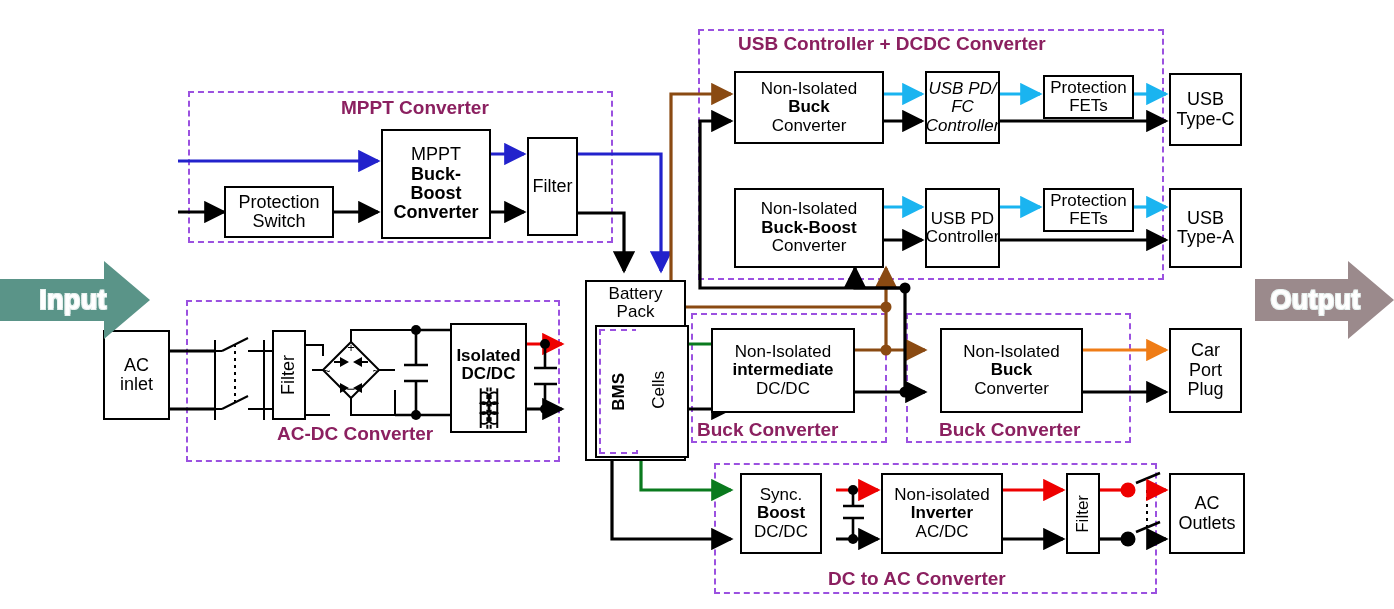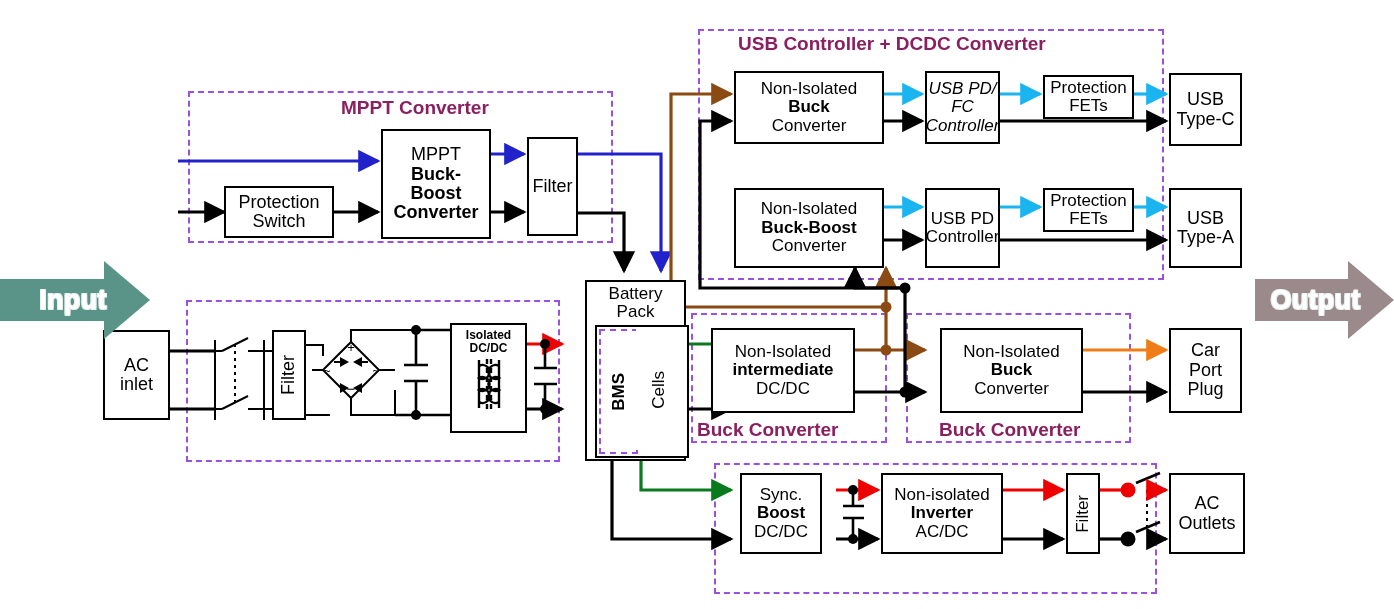--- a/index.html
+++ b/index.html
@@ -26,22 +26,24 @@
 
   <div class="grp" style="left:188px;top:91px;width:425px;height:152px;"></div>
   <div class="grp" style="left:698px;top:29px;width:466px;height:251px;"></div>
   <div class="grp" style="left:186px;top:300px;width:374px;height:162px;"></div>
   <div class="grp" style="left:691px;top:313px;width:196px;height:130px;"></div>
   <div class="grp" style="left:906px;top:313px;width:225px;height:130px;"></div>
   <div class="grp" style="left:714px;top:463px;width:443px;height:131px;"></div>
 
   <div class="grplab" style="left:341px;top:97px;font-size:19px;">MPPT  Converter</div>
   <div class="grplab" style="left:738px;top:33px;font-size:19px;">USB Controller + DCDC Converter</div>
+  <div class="grplab" style="left:277px;top:423px;font-size:19px;">AC-DC Converter</div>
   <div class="grplab" style="left:697px;top:419px;font-size:19px;">Buck Converter</div>
   <div class="grplab" style="left:939px;top:419px;font-size:19px;">Buck Converter</div>
+  <div class="grplab" style="left:828px;top:568px;font-size:19px;">DC to AC Converter</div>
 
   <svg class="wires" viewBox="0 0 1394 609">
     <defs>
       <marker id="ahB" markerWidth="7" markerHeight="7" refX="6.2" refY="3.5" orient="auto">
           <path d="M0,0 L7,3.5 L0,7 z" fill="#000"></path>
         </marker>
       <marker id="ahU" markerWidth="7" markerHeight="7" refX="6.2" refY="3.5" orient="auto">
           <path d="M0,0 L7,3.5 L0,7 z" fill="#2222cc"></path>
         </marker>
       <marker id="ahR" markerWidth="7" markerHeight="7" refX="6.2" refY="3.5" orient="auto">
@@ -190,21 +192,21 @@
 
   <div class="box" style="left:103px;top:330px;width:67px;height:90px;font-size:18px;">
     <span>AC</span>
     <span>inlet</span>
   </div>
 
   <div class="box vert" style="left:272px;top:330px;width:34px;height:90px;border:2px solid #000;background:#fff;font-size:18px;z-index:6;">
     <span>Filter</span>
   </div>
 
-  <div class="box" style="left:450px;top:323px;width:77px;height:110px;font-size:12px;justify-content:flex-start;padding-top:4px;">
+  <div class="box" style="left:450px;top:323px;width:77px;height:110px;font-size:17px;justify-content:flex-start;padding-top:22px;">
     <span class="b">Isolated</span>
     <span class="b">DC/DC</span>
     <svg width="64" height="56" viewBox="0 0 64 56" style="margin-top:1px;">
       <g fill="none" stroke="#000" stroke-width="2.4">
         <path d="M22,4 V52"></path>
         <path d="M22,10 a7,7 0 1,1 0,12 a7,7 0 1,1 0,12 a7,7 0 1,1 0,12"></path>
         <path d="M42,4 V52"></path>
         <path d="M42,10 a7,7 0 1,0 0,12 a7,7 0 1,0 0,12 a7,7 0 1,0 0,12"></path>
         <path d="M30,3 V53" stroke-dasharray="5,4"></path>
         <path d="M34,3 V53" stroke-dasharray="5,4"></path>

